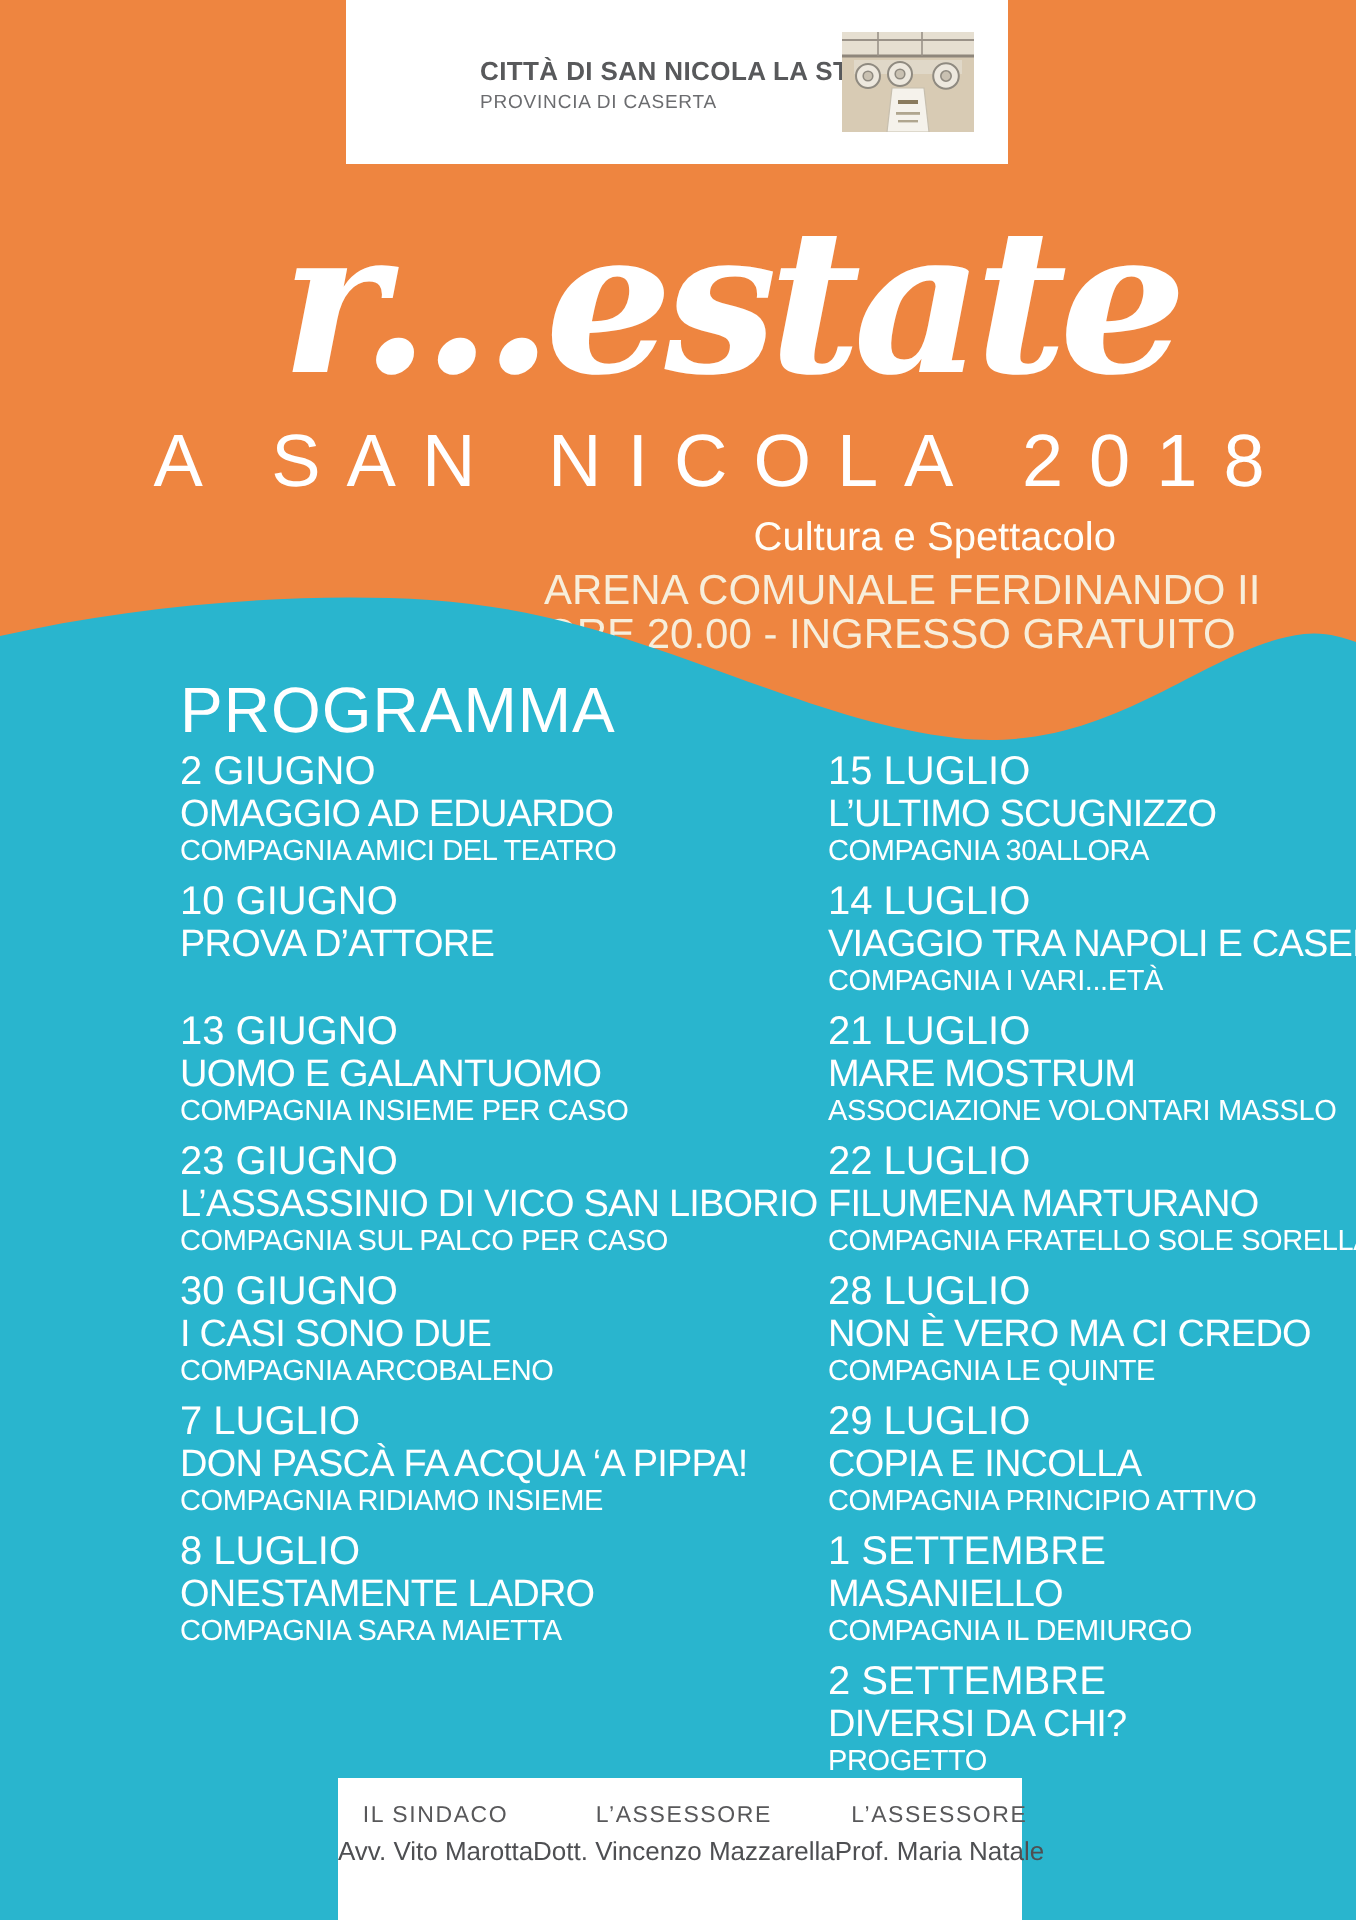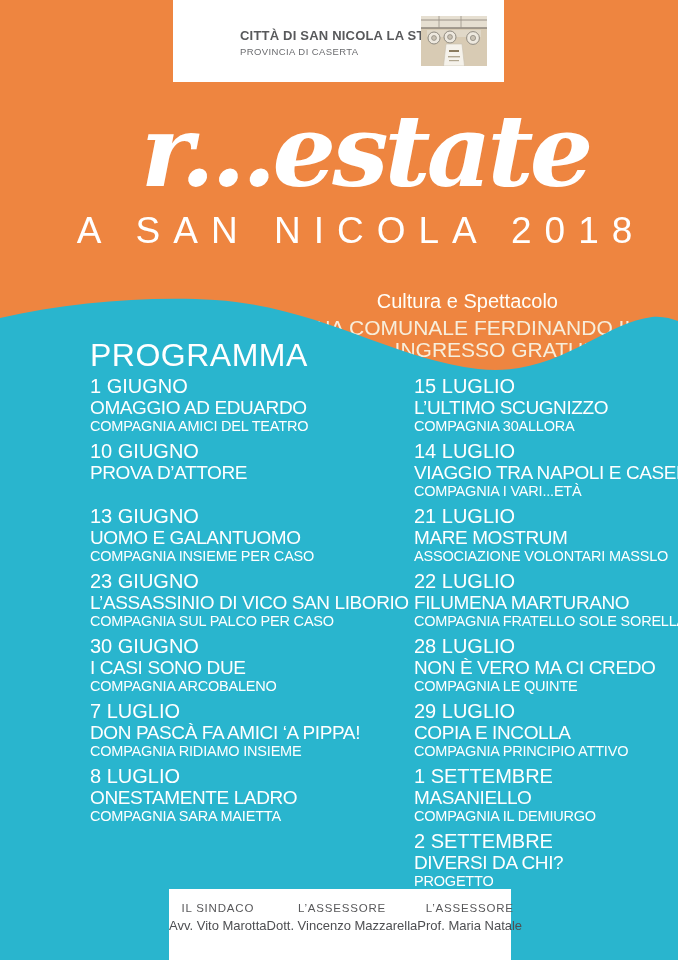--- a/index.html
+++ b/index.html
@@ -22,21 +22,21 @@
     transform:translateX(26px);
     font-family:"DejaVu Serif", serif; font-style:italic; font-weight:700;
     font-size:100px; line-height:118px; letter-spacing:-4px; color:#ffffff;
     white-space:nowrap;
   }
   .subtitle {
     position:absolute; left:0; top:211px; width:100%; text-align:center;
     transform:translateX(22px);
     font-size:37px; line-height:40px; letter-spacing:13px; color:#ffffff; white-space:nowrap;
   }
-  .tagline-block { position:absolute; left:272px; top:258px; width:286px;margin-top:32px; }
+  .tagline-block { position:absolute; left:272px; top:258px; width:286px; }
   .tagline { text-align:right; font-size:20px; line-height:23px; color:#FFFEF8; white-space:nowrap; }
   .venue, .showtime { text-align:center; font-size:21px; line-height:22px; color:#F7EEDB; white-space:nowrap; }
   .venue { margin-top:4px; }
 
   
   .wave { position:absolute; left:0; top:289px; width:678px; height:92px; display:block; }
   .teal-fill { position:absolute; left:0; top:378px; width:678px; height:582px; background:#29B5CE; }
 
   
   .programma {
@@ -103,21 +103,21 @@
   <svg class="wave" viewBox="0 0 678 92" preserveAspectRatio="none" xmlns="http://www.w3.org/2000/svg">
     <path d="M0,29 C70,13 150,7 215,11 C320,18 392,70 478,80 C556,89 602,34 652,28 C662,26.8 671,29.5 678,32 L678,92 L0,92 Z" fill="#29B5CE"></path>
   </svg>
   <div class="teal-fill"></div>
 
   <div class="programma">PROGRAMMA</div>
 
   <div class="col col-left">
 
       <div class="entry">
-        <div class="date">1 GIUGNO</div>
+        <div class="date">2 GIUGNO</div>
         <div class="title">OMAGGIO AD EDUARDO</div>
         <div class="company">COMPAGNIA AMICI DEL TEATRO</div>
       </div>
 
       <div class="entry">
         <div class="date">10 GIUGNO</div>
         <div class="title">PROVA D’ATTORE</div>
       </div>
 
 
@@ -134,21 +134,21 @@
       </div>
 
       <div class="entry">
         <div class="date">30 GIUGNO</div>
         <div class="title">I CASI SONO DUE</div>
         <div class="company">COMPAGNIA ARCOBALENO</div>
       </div>
 
       <div class="entry">
         <div class="date">7 LUGLIO</div>
-        <div class="title">DON PASCÀ FA AMICI ‘A PIPPA!</div>
+        <div class="title">DON PASCÀ FA ACQUA ‘A PIPPA!</div>
         <div class="company">COMPAGNIA RIDIAMO INSIEME</div>
       </div>
 
       <div class="entry">
         <div class="date">8 LUGLIO</div>
         <div class="title">ONESTAMENTE LADRO</div>
         <div class="company">COMPAGNIA SARA MAIETTA</div>
       </div>
 
   </div>

